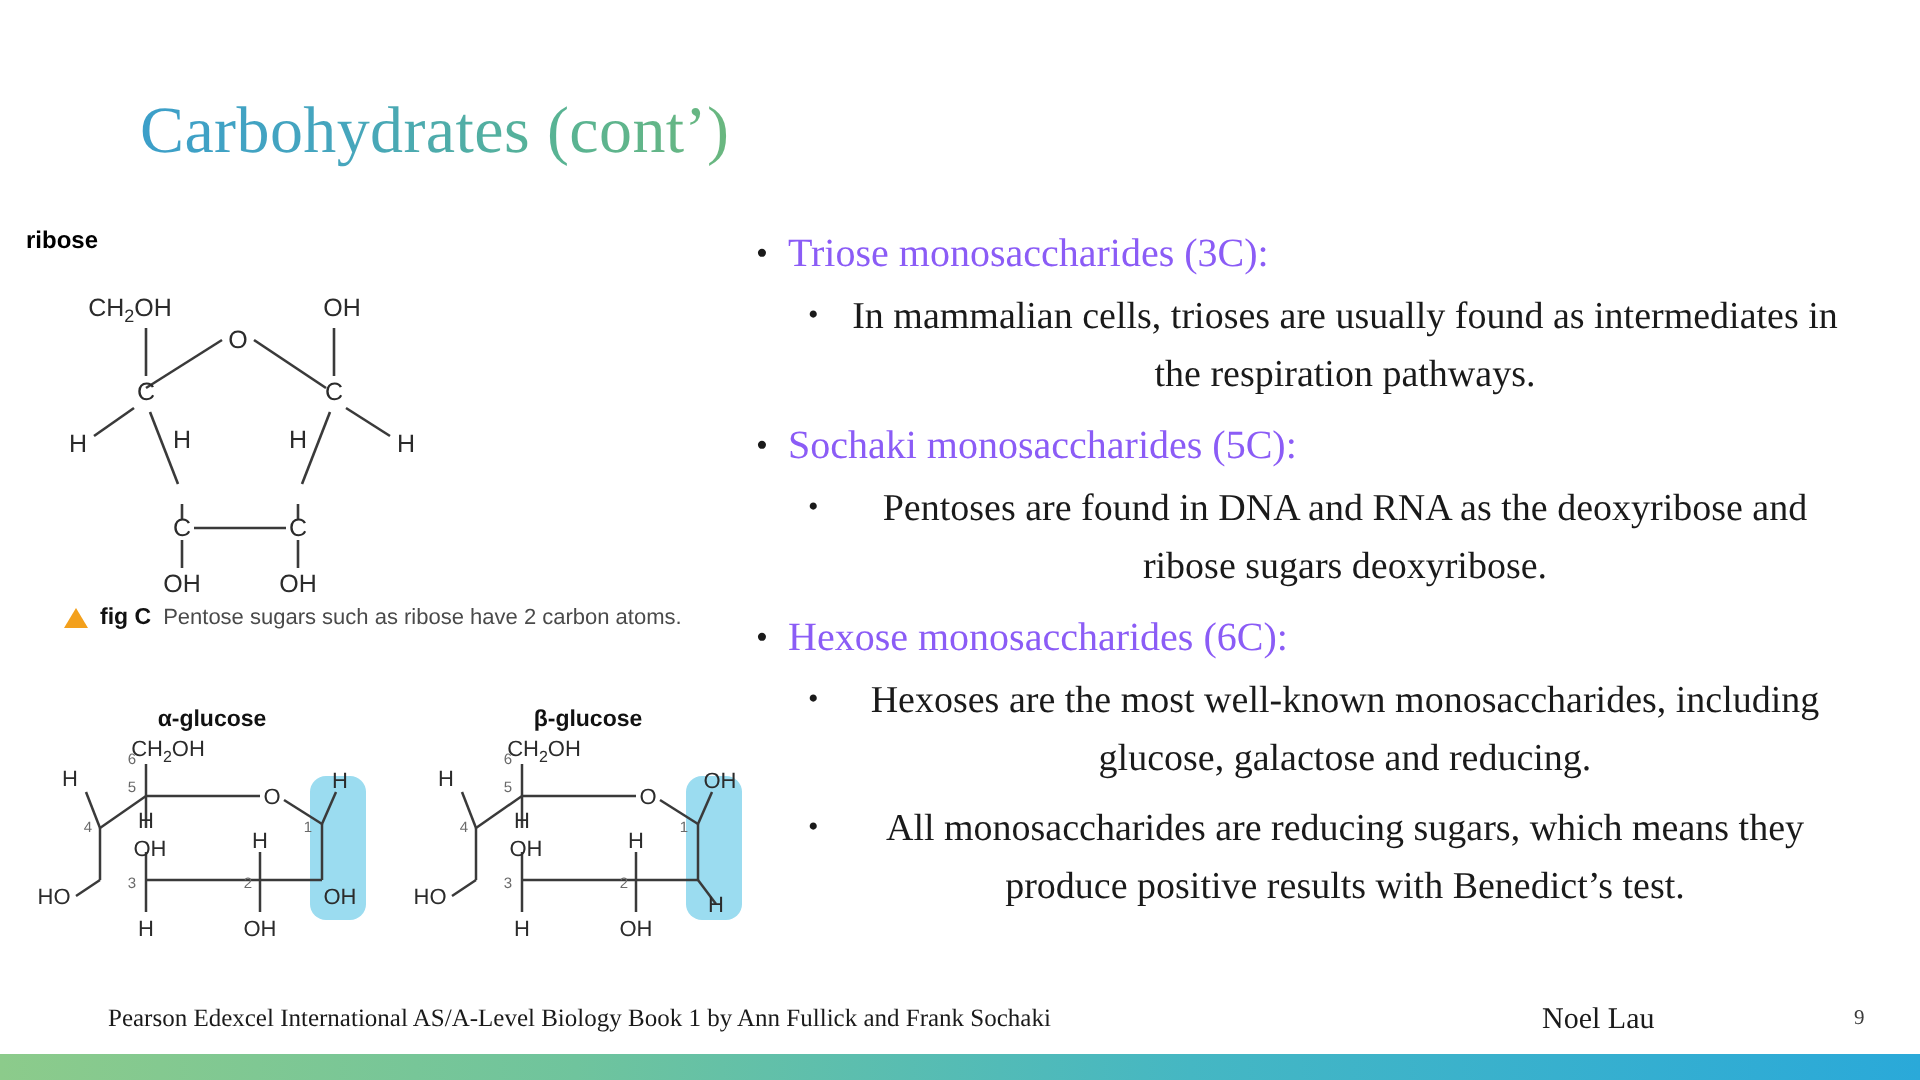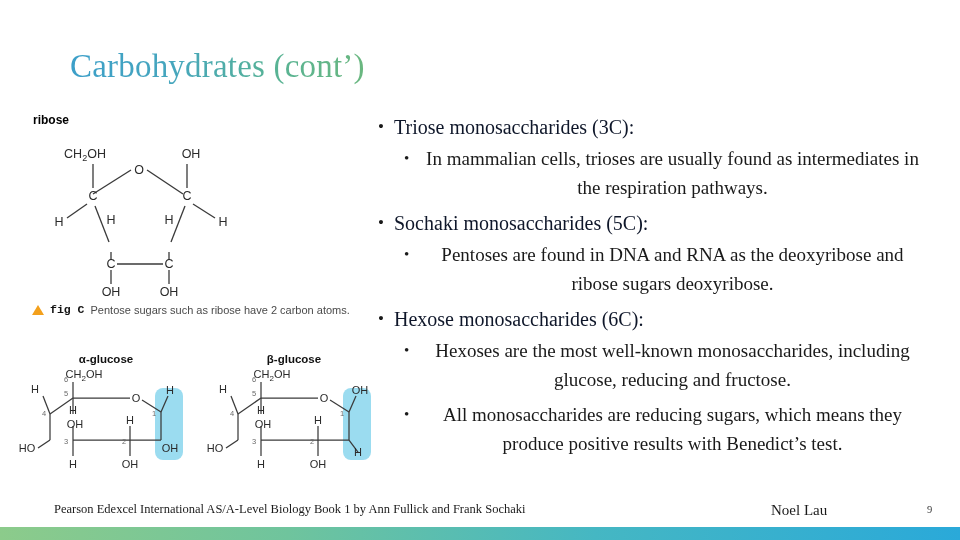--- a/index.html
+++ b/index.html
@@ -16,35 +16,35 @@
     font-family:"Liberation Serif", serif;
     background:linear-gradient(90deg,#3c9fc9 0%,#46a6bd 35%,#58b394 70%,#6ab77f 100%);
     -webkit-background-clip:text;background-clip:text;
     color:transparent;margin-left:12px;-webkit-text-fill-color:transparent;
   }
 
   
   .bullets{position:absolute;left:378px;top:112px;width:548px;}
   .b1{display:flex;margin-bottom:2px;}
   .b1 .dot{width:16px;flex:0 0 16px;font-size:17px;line-height:30px;color:#1a1a1a;text-align:left;}
-  .b1 .txt{font-size:20px;line-height:30px;color:#0f172a;}
+  .b1 .txt{font-size:20px;line-height:30px;color:#8b5cf6;}
   .b2{display:flex;margin:1px 0 6px 26px;}
   .b2 .dot{width:15px;flex:0 0 15px;font-size:15px;line-height:29px;color:#1a1a1a;}
   .b2 .txt{font-size:19px;line-height:29px;color:#1a1a1a;text-align:center;}
   .grp{margin-bottom:5px;}
 
   
-  .fig-ribose{position:absolute;left:31px;top:112px;width:230px;height:185px;text-align:right;}
+  .fig-ribose{position:absolute;left:11px;top:112px;width:230px;height:185px;text-align:right;}
   .fig-title{font-weight:bold;font-size:12px;color:#1a1a1a;font-family:"Liberation Sans",sans-serif;}
   svg{overflow:visible;}
 
   
   .figc{position:absolute;left:32px;top:303px;display:flex;align-items:center;gap:6px;}
   .tri{width:0;height:0;border-left:6px solid transparent;border-right:6px solid transparent;border-bottom:10px solid #f3a01c;}
-  .figc-tag{font-family:Liberation Mono, monospace;font-weight:bold;font-size:11.5px;color:#111;}
+  .figc-tag{font-family:Liberation Sans, sans-serif;font-weight:bold;font-size:11.5px;color:#111;}
   .figc-txt{font-family:"Liberation Sans",sans-serif;font-size:11px;color:#4a4a4a;}
 
   
   .fig-glucose{position:absolute;left:18px;top:352px;width:372px;height:125px;overflow:hidden;}
 
   
   .footer-src{position:absolute;left:54px;top:502px;font-size:12.5px;color:#1a1a1a;}
   .footer-name{position:absolute;left:771px;top:502px;font-size:15px;color:#1a1a1a;}
   .footer-num{position:absolute;left:927px;top:504px;font-size:10.5px;color:#3b3b3b;}
   .bottombar{position:absolute;left:0;bottom:0;width:960px;height:13px;
@@ -223,21 +223,21 @@
       </div>
     </div>
 
     <div class="grp">
       <div class="b1">
         <span class="dot">•</span>
         <span class="txt">Hexose monosaccharides (6C):</span>
       </div>
       <div class="b2">
         <span class="dot">•</span>
-        <span class="txt">Hexoses are the most well-known monosaccharides, including glucose, reducing and fructose.</span>
+        <span class="txt">Hexoses are the most well-known monosaccharides, including glucose, galactose and reducing.</span>
       </div>
       <div class="b2">
         <span class="dot">•</span>
         <span class="txt">All monosaccharides are reducing sugars, which means they produce positive results with Benedict’s test.</span>
       </div>
     </div>
   </div>
 
   <div class="footer-src">Pearson Edexcel International AS/A-Level Biology Book 1 by Ann Fullick and Frank Sochaki</div>
   <div class="footer-name">Noel Lau</div>

